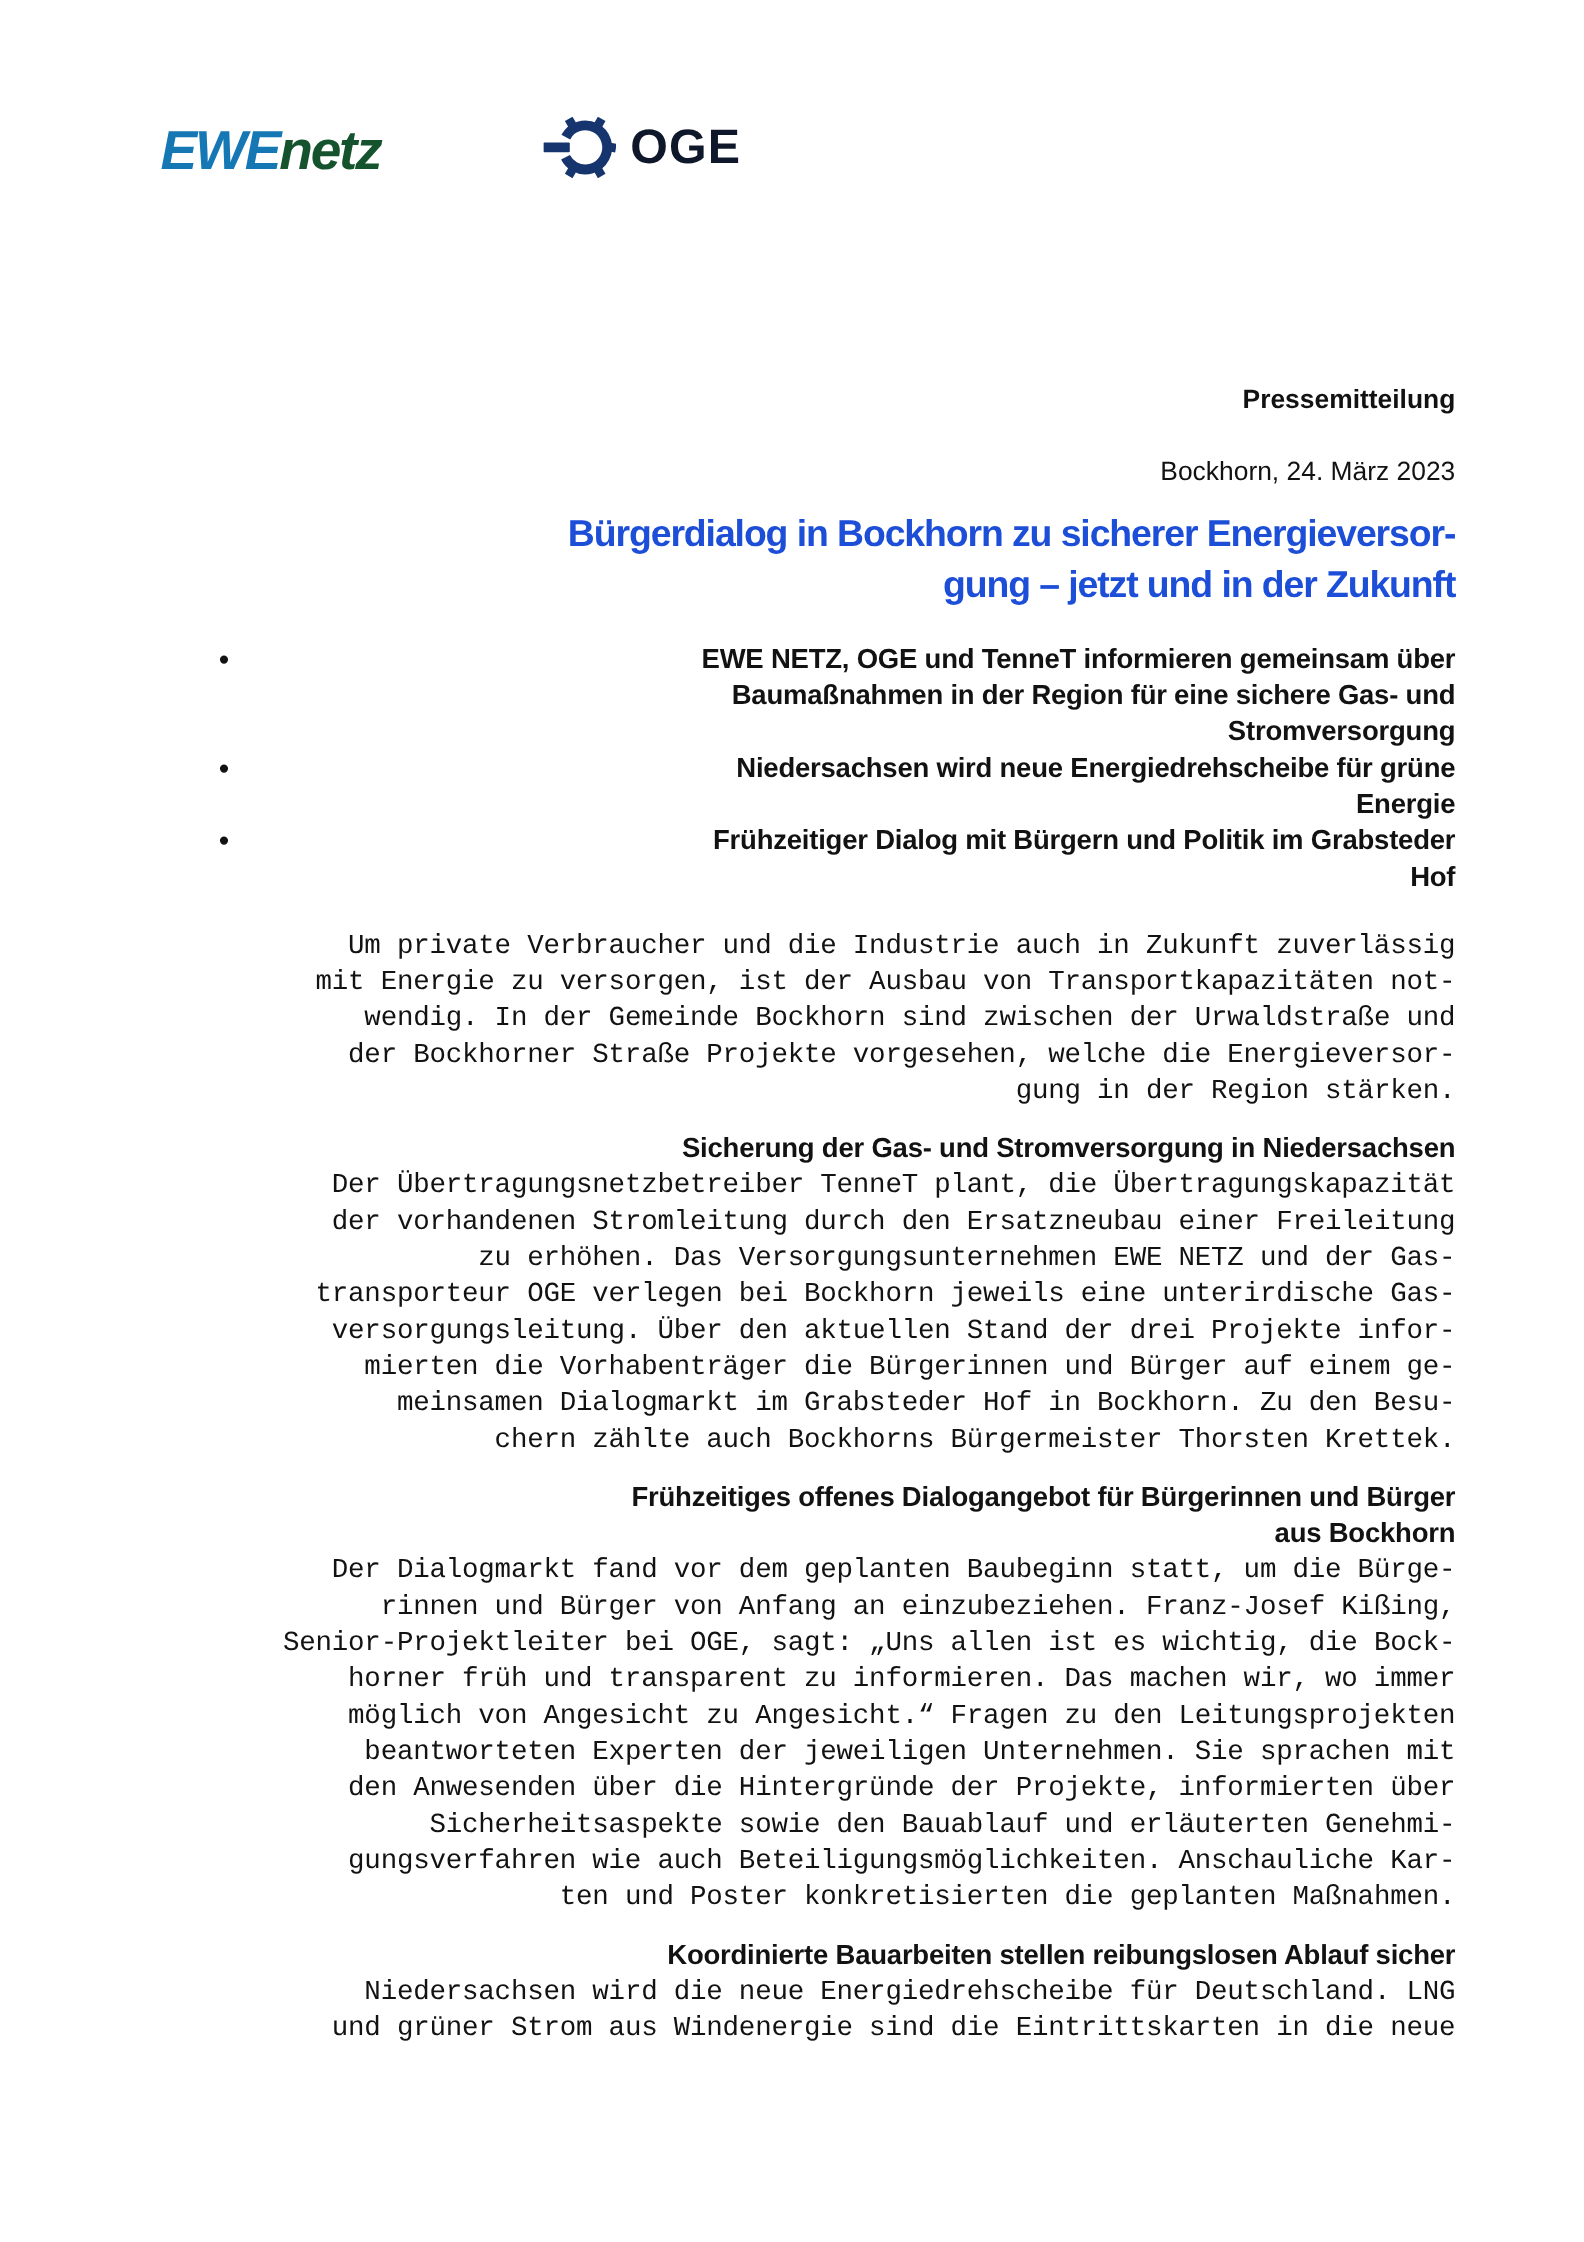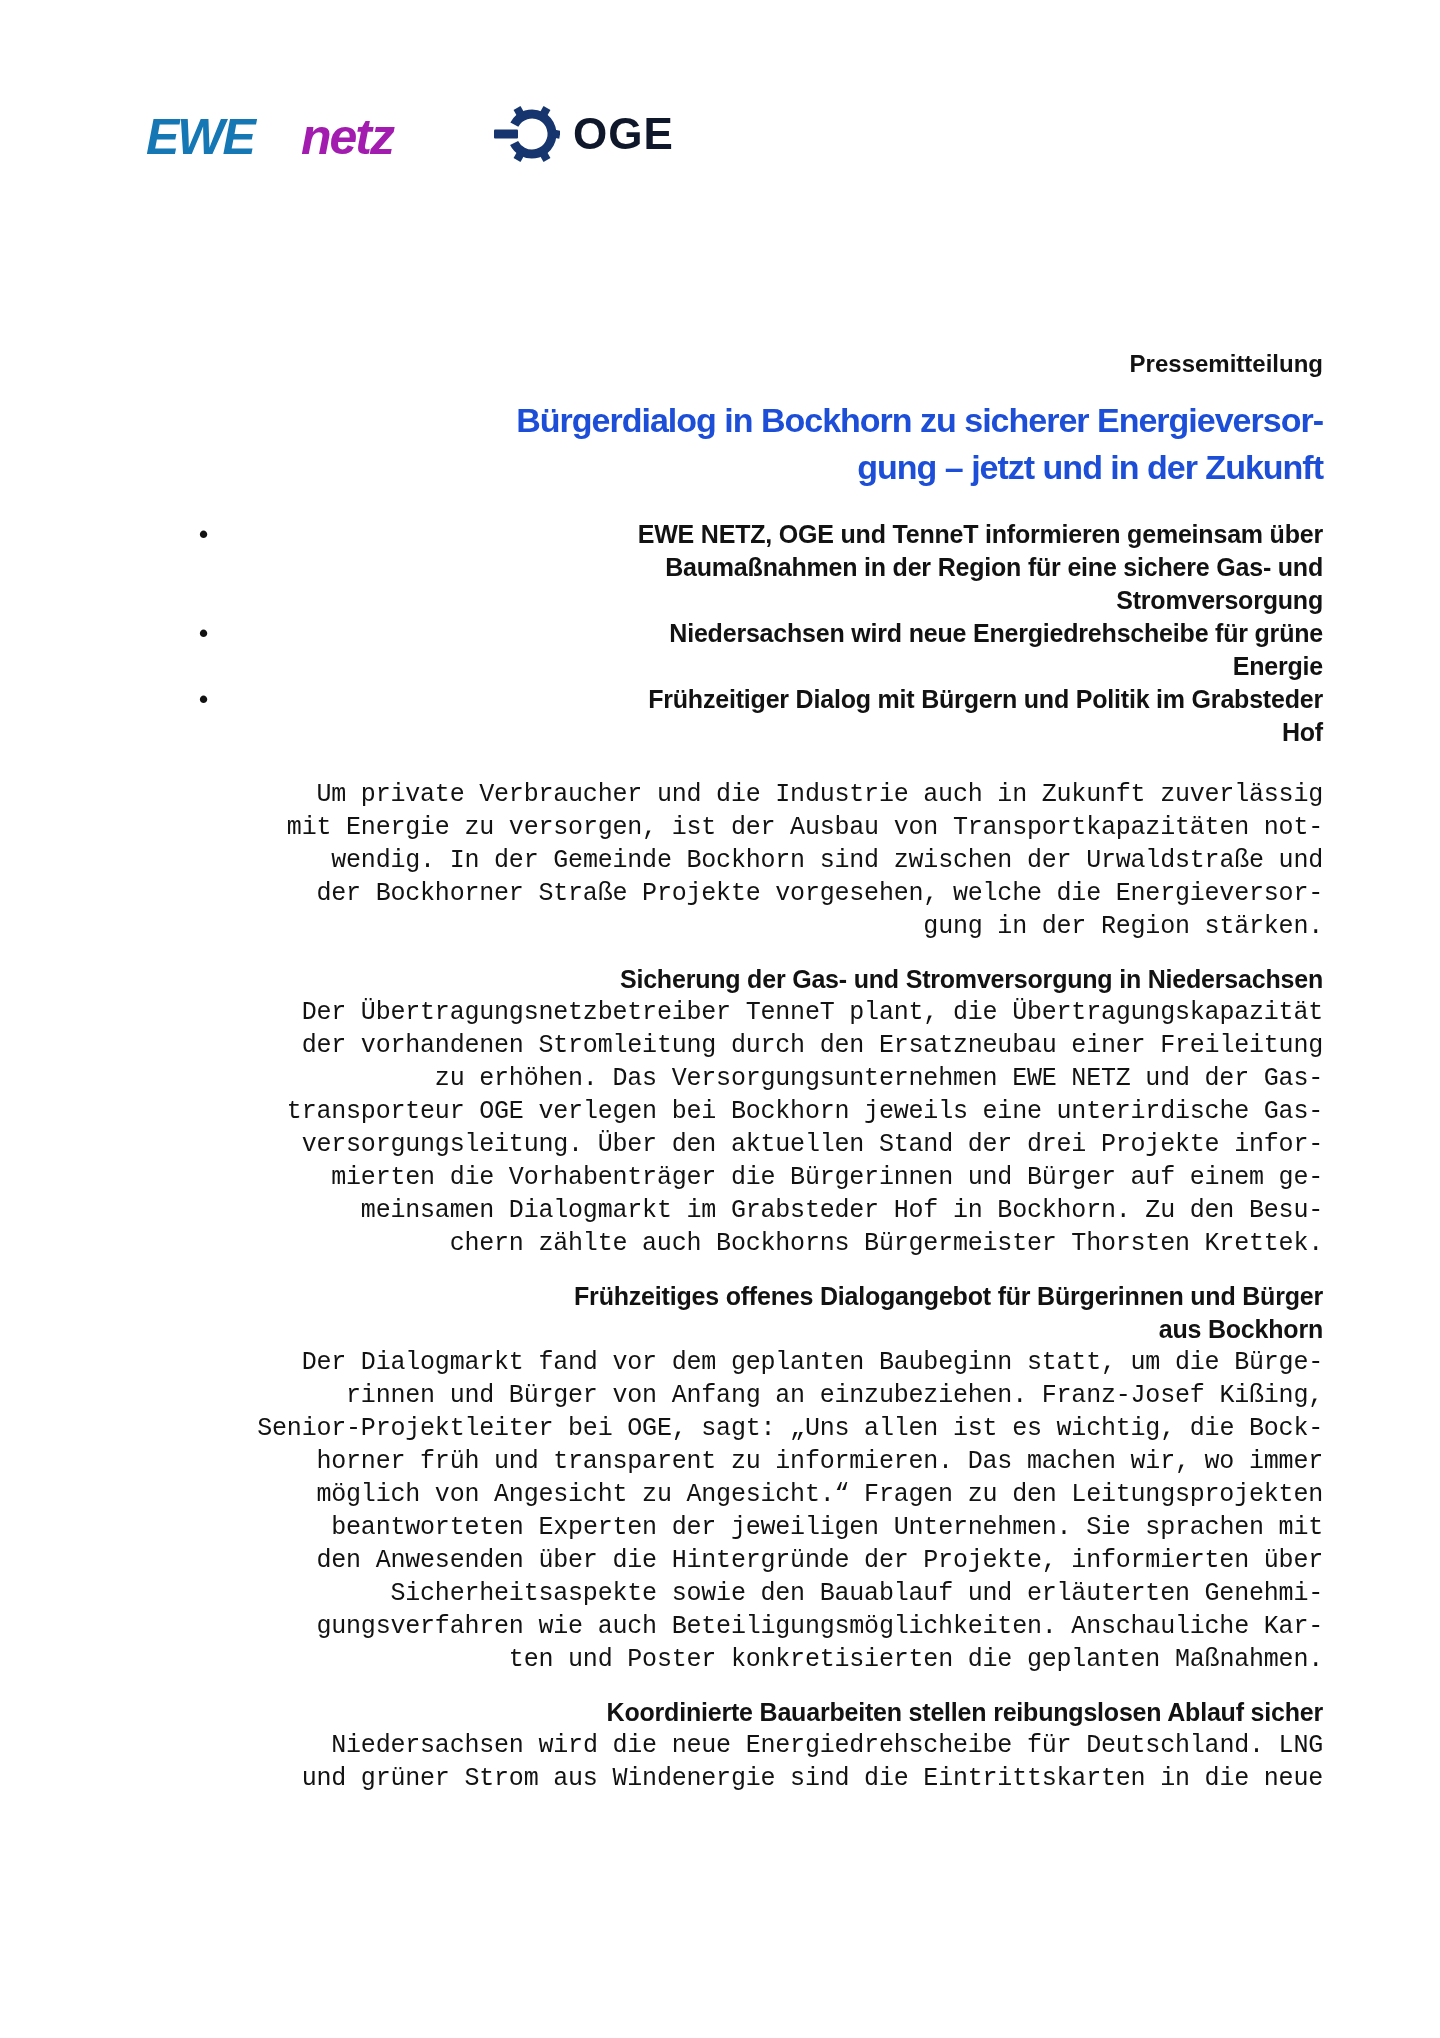--- a/index.html
+++ b/index.html
@@ -7,21 +7,21 @@
     position:relative;width:1440px;height:2038px;background:#ffffff;
     font-family:"Liberation Sans",sans-serif;color:#121212;overflow:hidden;
   }
   
   .logo-row{position:absolute;left:0;top:0;width:1440px;height:210px;}
   .ewe-logo{
     position:absolute;left:146px;top:112px;white-space:nowrap;
     font-style:italic;font-weight:bold;font-size:50px;line-height:50px;letter-spacing:-2px;
   }
   .ewe-logo .ewe-a{color:#1577b4;}
-  .ewe-logo .ewe-b{color:#a21caf;margin-left:47px;}
+  .ewe-logo .ewe-b{color:#14532d;}
   .oge-logo{position:absolute;left:494px;top:102px;display:flex;align-items:center;gap:13px;}
   .oge-logo .oge-text{font-weight:bold;color:#0f172a;font-size:44px;line-height:50px;letter-spacing:1px;}
   .tennet-logo{position:absolute;left:781px;top:106px;display:flex;align-items:center;gap:13px;}
   .tennet-logo .tn-text{font-weight:bold;color:#2f6db3;font-size:46px;line-height:46px;letter-spacing:0.5px;}
   
   .content{position:absolute;left:173px;top:347px;width:1150px;text-align:right;}
   .kicker{font-weight:bold;font-size:24px;line-height:33px;margin:0;}
   .dateline{font-size:24px;line-height:33px;margin:32px 0 0 0;}
   .title{
     font-size:34px;line-height:47px;font-weight:bold;letter-spacing:-1px;
@@ -63,20 +63,21 @@
       <span class="oge-text">OGE</span>
     </div>
 
 
   </header>
 
   <main class="content">
 
     <p class="kicker">Pressemitteilung</p>
 
+    <p class="dateline">Bockhorn, 24. März 2023</p>
 
     <h1 class="title">Bürgerdialog in Bockhorn zu sicherer Energieversor-
 gung – jetzt und in der Zukunft</h1>
 
     <ul class="bullets">
       <li>EWE NETZ, OGE und TenneT informieren gemeinsam über
 Baumaßnahmen in der Region für eine sichere Gas- und
 Stromversorgung</li>
       <li>Niedersachsen wird neue Energiedrehscheibe für grüne
 Energie</li>

